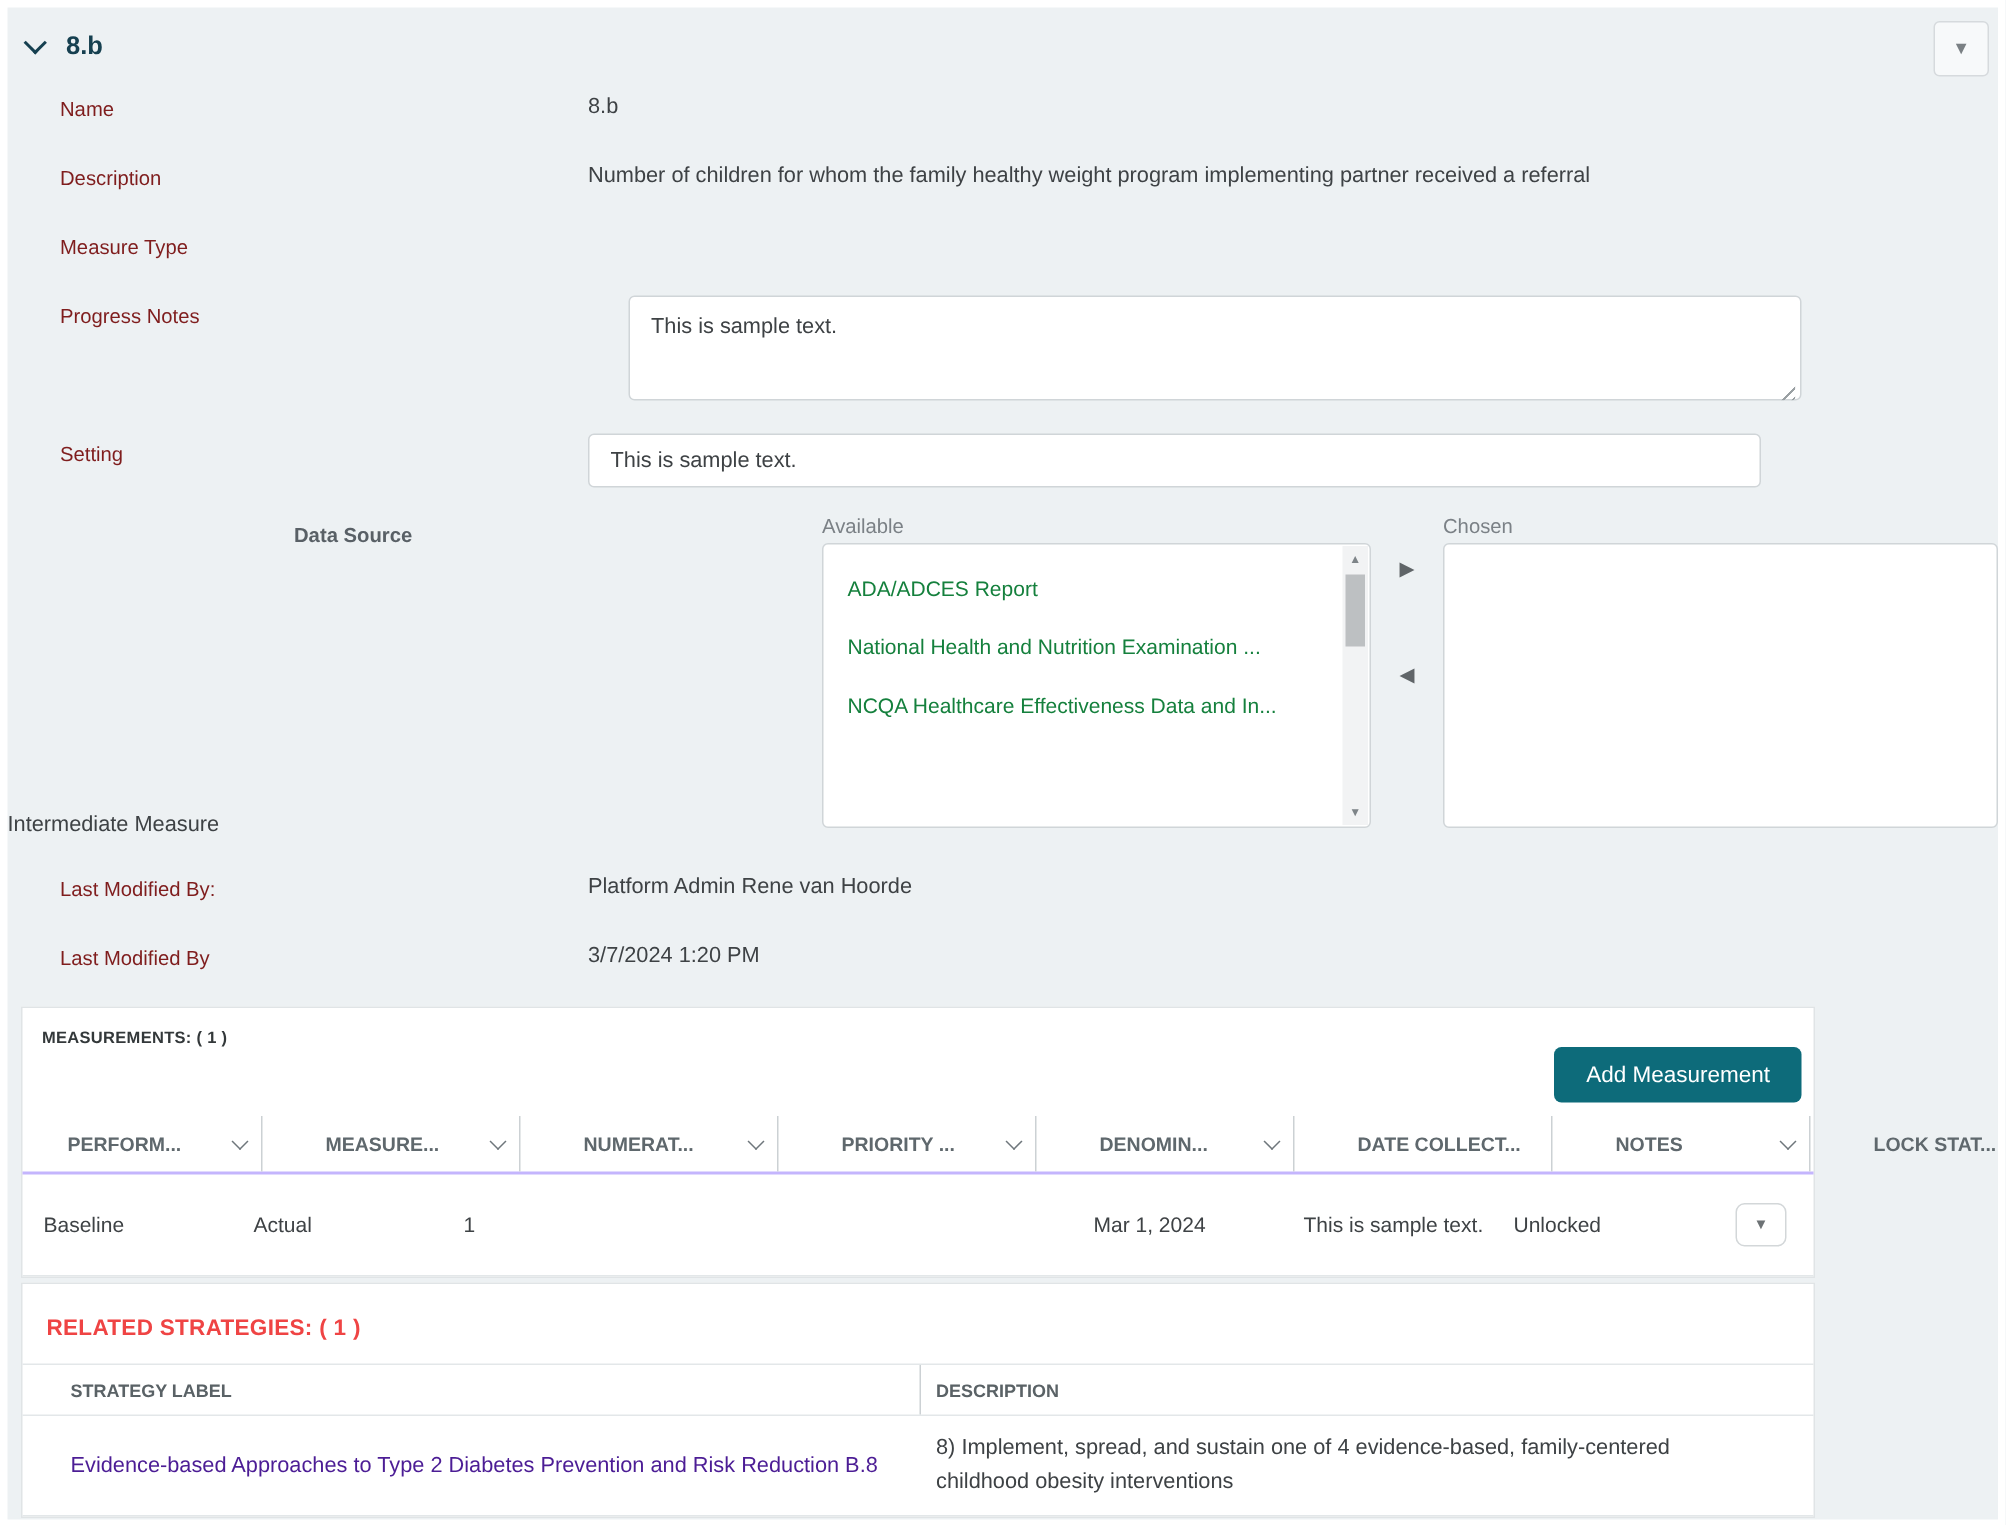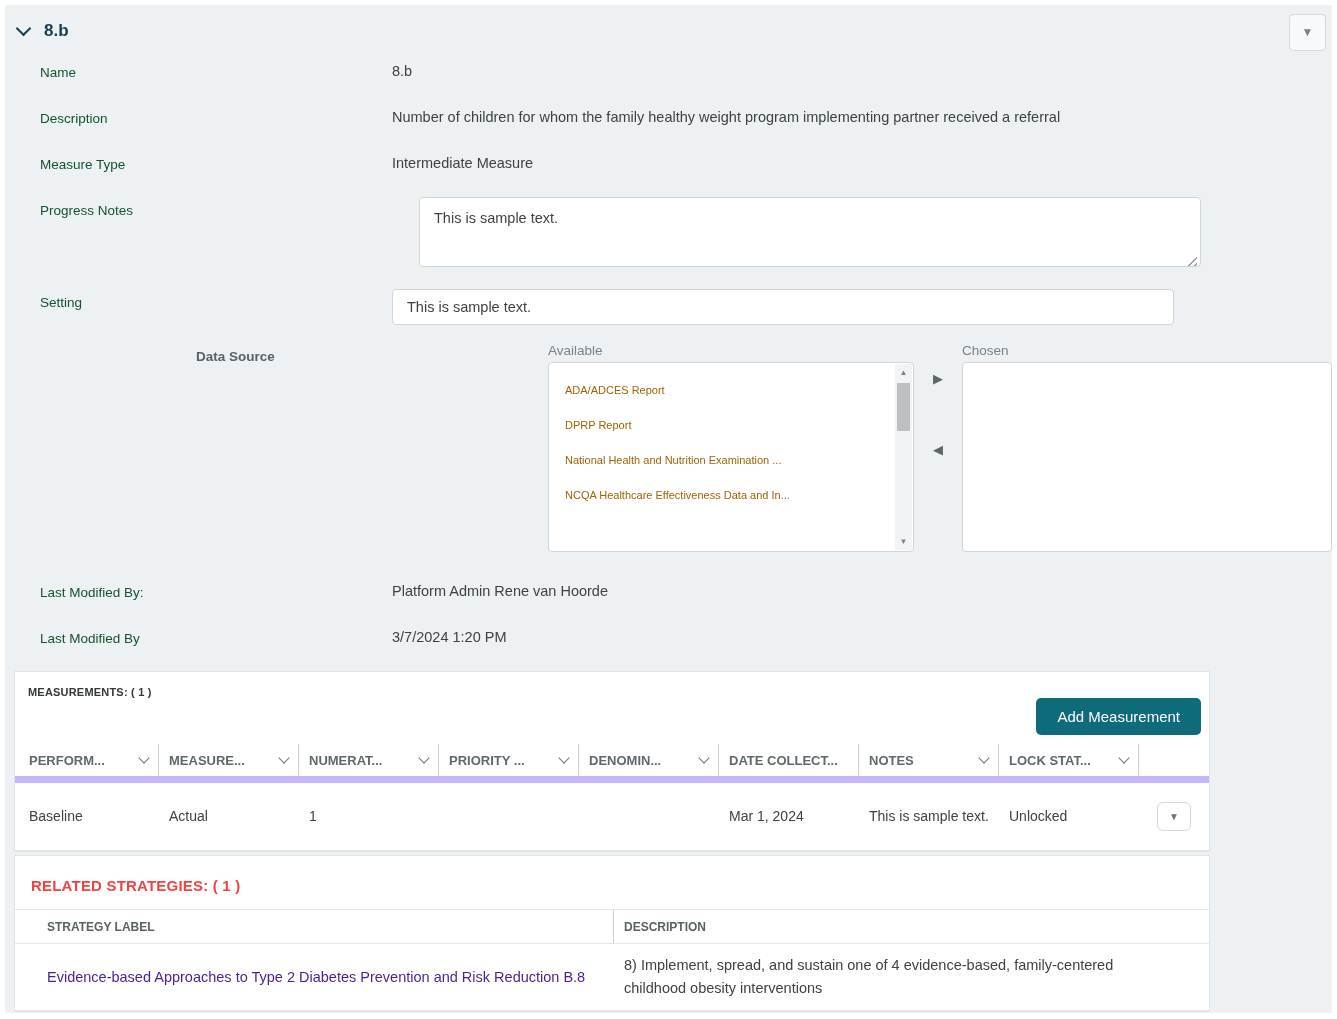--- a/index.html
+++ b/index.html
@@ -26,28 +26,28 @@
   .header-menu-btn {
     position:absolute; right:6px; top:9px; width:37px; height:37px;
     background:#f7f9fa; border:1px solid #d6dadd; border-radius:4px;
     color:#7a8084; font-size:12px; cursor:pointer; line-height:35px; text-align:center;
   }
   
   .form { padding-top:12px; }
   .frow { display:flex; align-items:flex-start; margin-bottom:12px; }
   .frow-name        { height:34px; }
   .frow-desc        { height:34px; }
-  .frow-type        { height:34px; }
+  .frow-type        { height:34px;flex-direction:column; }
   .frow-notes       { height:80px;gap:27px; }
   .frow-setting     { height:42px; }
   .frow-datasource  { height:224px;justify-content:flex-end; }
   .frow-lmb         { height:34px; }
   .flabel {
     flex:0 0 387px; padding-left:35px; padding-top:6px;
-    font-size:13.5px; color:#14532d;
+    font-size:13.5px; color:#7f1d1d;
   }
   .flabel.bold { font-weight:700; color:#596066; }
   .fvalue { font-size:14.5px; color:#3e4245; padding-top:4px; }
   textarea.tx, input.tx {
     width:782px; background:#fff; border:1px solid #d0d5d8; border-radius:4px;
     font-family:"Liberation Sans","DejaVu Sans",sans-serif;
     font-size:14.5px; color:#3e4245; padding:12px 14px; resize:none; outline:none;
   }
   textarea.tx { height:70px; }
   input.tx { height:36px; padding:0 14px; }
@@ -60,21 +60,21 @@
   }
   
   .ds { display:flex; }
   .ds-col-label { font-size:13.5px; color:#7b8186; margin-bottom:4px; }
   .listbox {
     position:relative; width:366px; height:190px; background:#fff;
     border:1px solid #d0d5d8; border-radius:4px; overflow:hidden;
   }
   .listbox.chosen-box { width:370px; }
   .list-items { padding:10px 24px 0 16px; }
-  .list-item { font-size:11px; color:#a16207; padding:11px 0 12px 0; cursor:pointer; }
+  .list-item { font-size:14px; color:#15803d; padding:11px 0 12px 0; cursor:pointer; }
   .sb { position:absolute; top:1px; right:1px; bottom:1px; width:17px; background:#f2f3f4;
         display:flex; flex-direction:column; align-items:center; }
   .sb-btn { height:17px; width:17px; font-size:8px; color:#7e8488; text-align:center;
             line-height:17px; cursor:pointer; user-select:none; }
   .sb-thumb { width:13px; height:48px; background:#bdc0c2; margin-top:2px; cursor:grab; }
   .sb-spacer { flex:1; }
   .ds-arrows { width:48px; display:flex; flex-direction:column; align-items:center; padding-top:28px; }
   .ds-arrow { font-size:13px; color:#606568; cursor:pointer; background:none; border:none; }
   .ds-arrow + .ds-arrow { margin-top:56px; }
   
@@ -86,21 +86,21 @@
   .m-card { margin-top:2px; }
   .m-head { position:relative; height:72px; padding:10px 0 0 13px; }
   .m-title { font-size:11px; font-weight:600; color:#33383a; letter-spacing:0.2px; }
   .add-btn {
     position:absolute; right:8px; top:26px;
     background:#0d6b7a; color:#fff; border:none; border-radius:5px;
     font-family:"Liberation Sans","DejaVu Sans",sans-serif;
     font-size:15px; padding:10px 21px; cursor:pointer;
   }
   
-  .m-table-head { display:flex; border-bottom:7px solid #c4b5fd; height:39px; padding-left:4px; }
+  .m-table-head { display:flex; border-bottom:2px solid #c4b5fd; height:39px; padding-left:20px;gap:32px; }
   .m-th {
     flex:0 0 140px; display:flex; align-items:center; justify-content:space-between;
     padding:0 10px; border-right:1px solid #ccd1d4; cursor:pointer;
   }
   .m-th-label { font-size:13px; font-weight:700; color:#5f686d; white-space:nowrap; overflow:hidden; }
   .m-th.actions { flex:1 1 auto; border-right:none; cursor:default; }
   .sort-chev {
     width:8px; height:8px; border-right:1.6px solid #6f777c; border-bottom:1.6px solid #6f777c;
     transform:rotate(45deg); margin-top:-4px; margin-left:8px; flex:0 0 auto;
   }
@@ -168,21 +168,20 @@
 
     <div class="frow frow-datasource">
       <div class="flabel bold">Data Source</div>
       <div class="ds">
 
         <div>
           <div class="ds-col-label">Available</div>
           <div class="listbox">
             <div class="list-items">
               <div class="list-item">ADA/ADCES Report</div>
-              <div class="list-item">DPRP Report</div>
               <div class="list-item">National Health and Nutrition Examination ...</div>
               <div class="list-item">NCQA Healthcare Effectiveness Data and In...</div>
             </div>
             <div class="sb">
               <div class="sb-btn">▲</div>
               <div class="sb-thumb"></div>
               <div class="sb-spacer"></div>
               <div class="sb-btn">▼</div>
             </div>
           </div>

